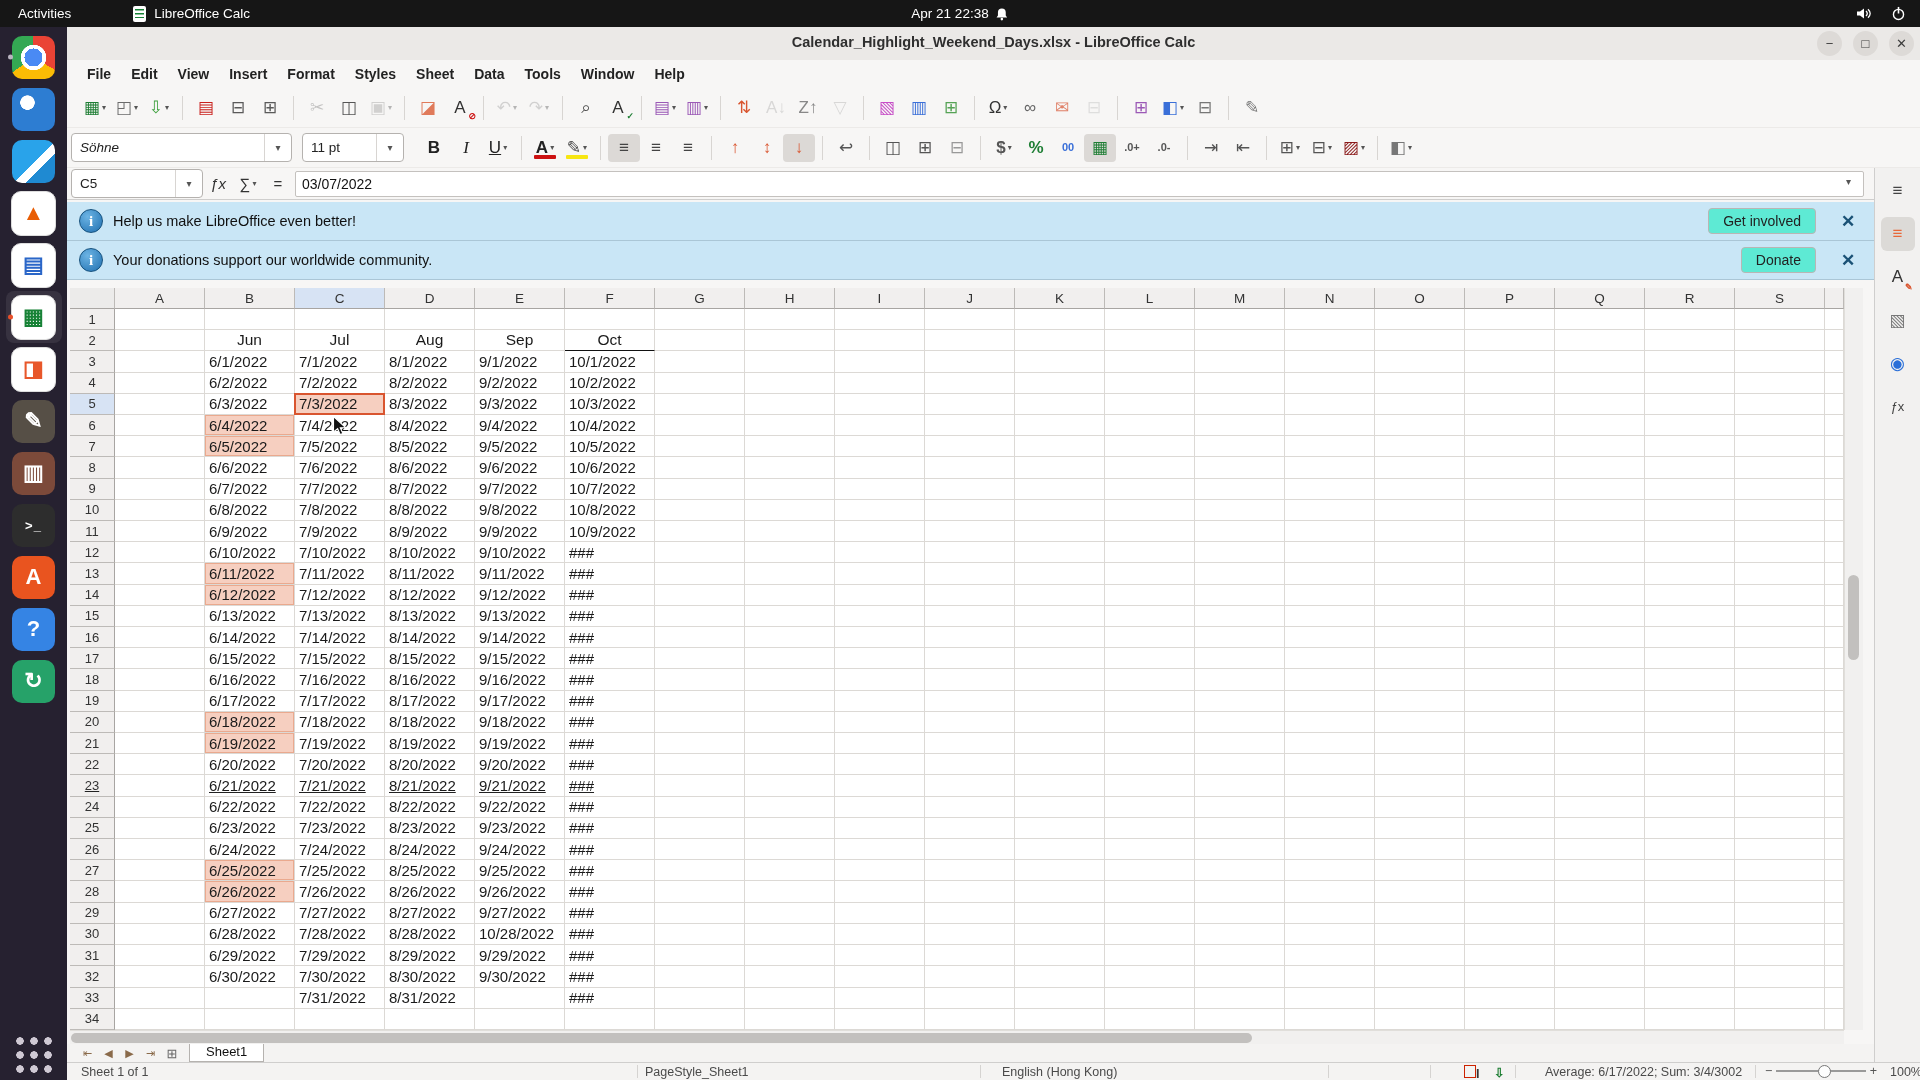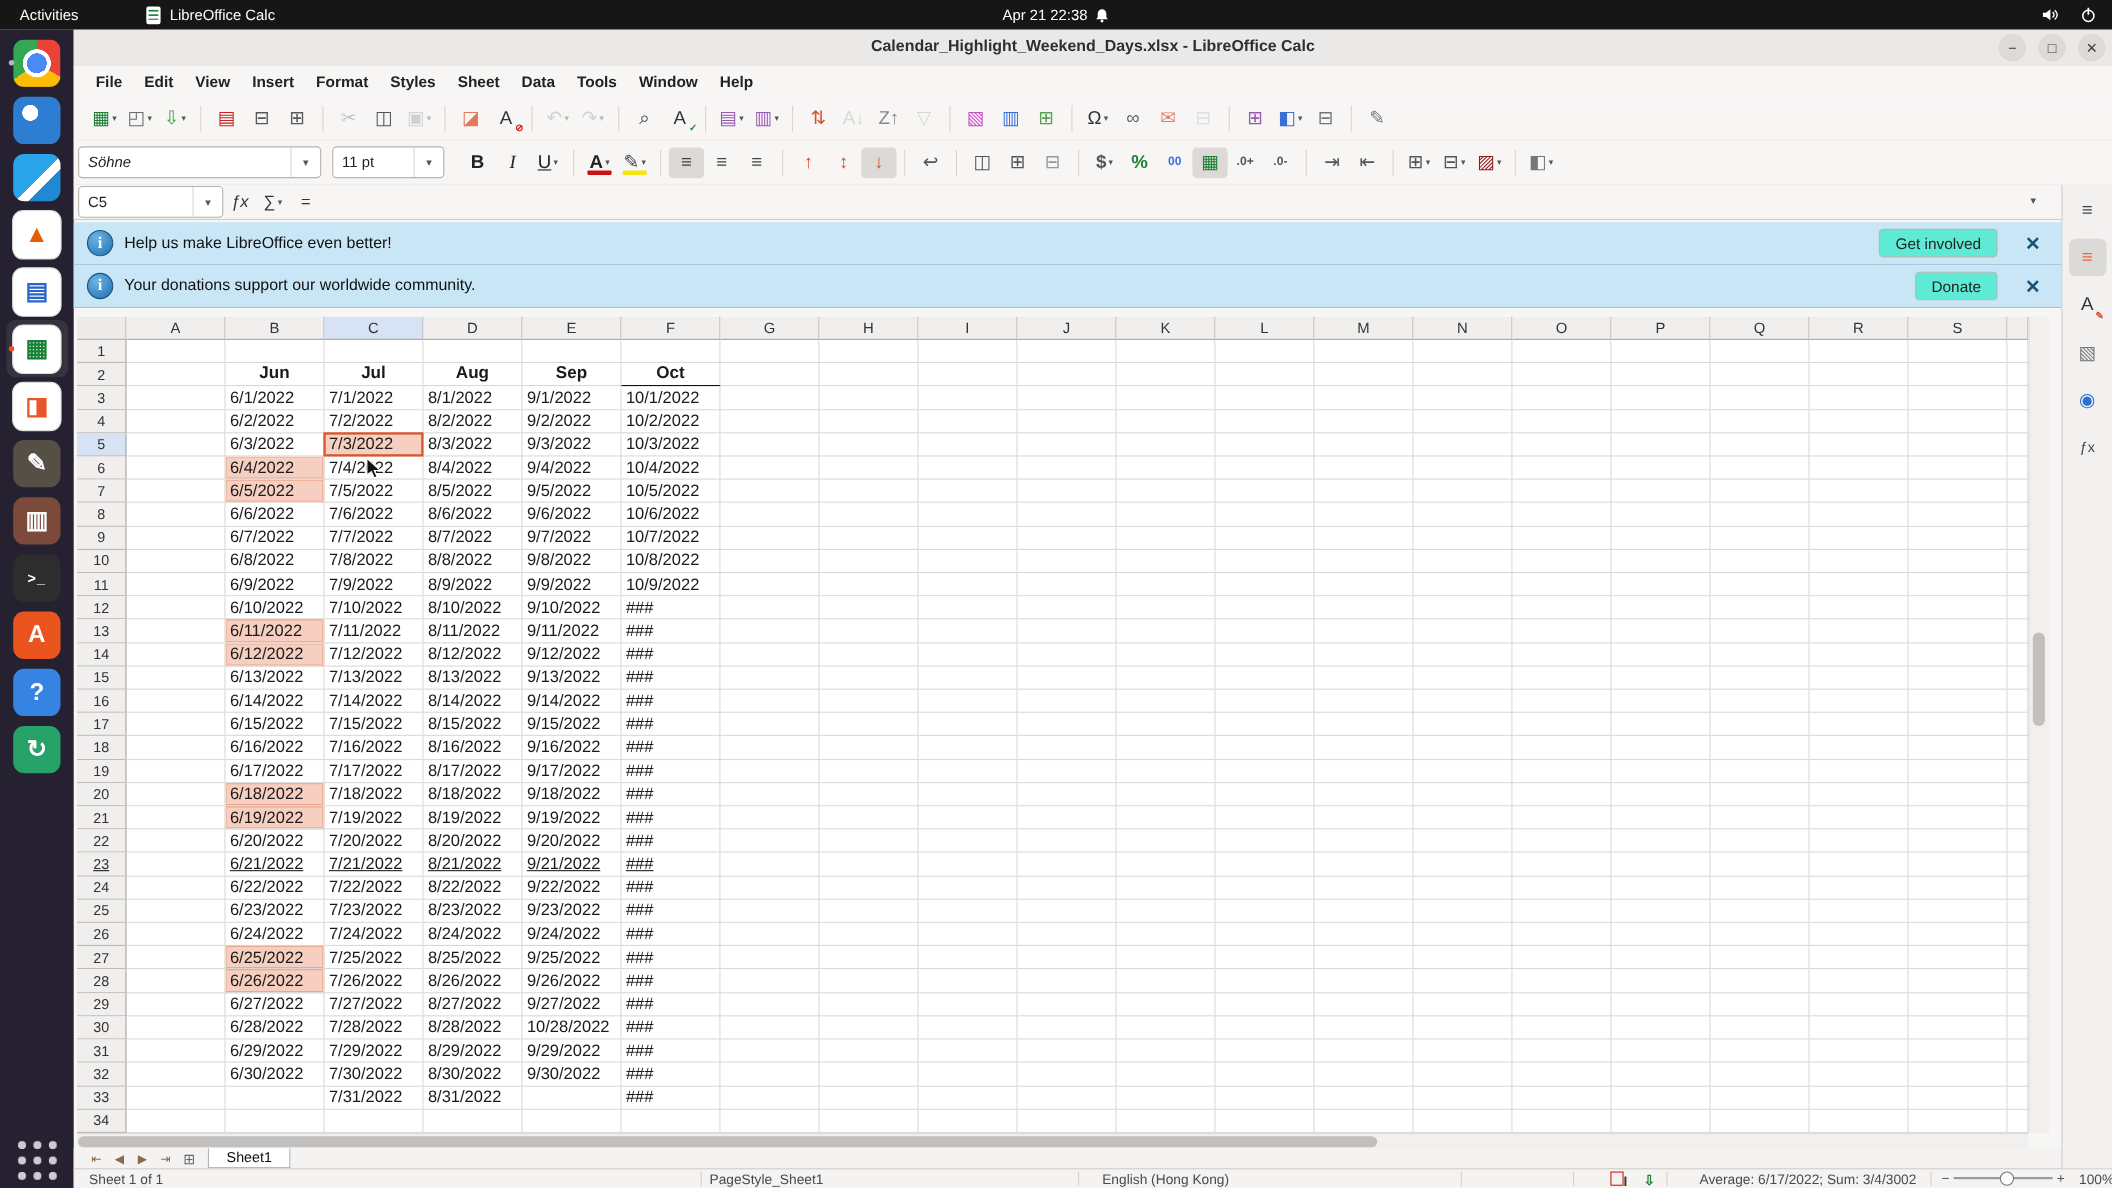--- a/index.html
+++ b/index.html
@@ -112,21 +112,21 @@
   .ch.corner{background:#ecebea;}
   .ch.sel{background:#d7e3f4;}
   .rh{box-sizing:border-box;width:45px;border-right:1px solid #a8a5a2;border-bottom:1px solid #bdbab7;
       background:#f1efee;color:#333;font-size:13px;display:flex;align-items:center;
       justify-content:center;flex:0 0 auto;}
   .rh.sel{background:#d7e3f4;}
   .cell{box-sizing:border-box;width:90px;border-right:1px solid #dcd9d5;border-bottom:1px solid #dcd9d5;
         padding-left:4px;display:flex;align-items:center;white-space:nowrap;overflow:hidden;
         color:#1a1a1a;flex:0 0 auto;}
   .cell.fill{width:19px;padding:0;}
-  .cell.mh{font-weight:bold;justify-content:center;padding-left:0;font-size:15.5px;}
+  .cell.mh{font-weight:normal;justify-content:center;padding-left:0;font-size:15.5px;}
   .cell.wk{background:#f6cfc0;box-shadow:inset 0 0 0 1px #eaa98e;}
   .cell.oct{border-bottom:1.6px solid #111;}
   #selov{border:2px solid #d9552f;box-sizing:border-box;}
 
   
   #vscroll{left:1844px;top:288px;width:18px;height:742px;background:#f1f0ef;border-left:1px solid #e0deda;}
   #vthumb{position:absolute;left:3px;top:287px;width:11px;height:85px;border-radius:6px;background:#c2c0be;}
   #hscroll{left:70px;top:1030px;width:1774px;height:14px;background:#f1f0ef;border-top:1px solid #e0deda;}
   #hthumb{position:absolute;left:1px;top:2px;width:1181px;height:10px;border-radius:5px;background:#c2c0be;}
 
@@ -489,20 +489,21 @@
   <span id="namebox" class="combo">
     <span class="val">C5</span>
     <span class="cdd">▾</span>
   </span>
   <span class="fico" style="font-style:italic">ƒx</span>
   <span class="fico">
       <span>∑</span>
       <span class="dd" style="font-size:8px;color:#555">&nbsp;▾</span>
     </span>
   <span class="fico">=</span>
+  <input id="finput" value="03/07/2022" style="">
 </div>
 <span id="fexpand" class="ab">▾</span>
 
 <div class="infobar ab" style="top:202px">
   <span class="iico">i</span>
   <span>Help us make LibreOffice even better!</span>
   <span class="ibtn">Get involved</span>
   <span class="ix">✕</span>
 </div>
 <div class="infobar ab" style="top:241px">

